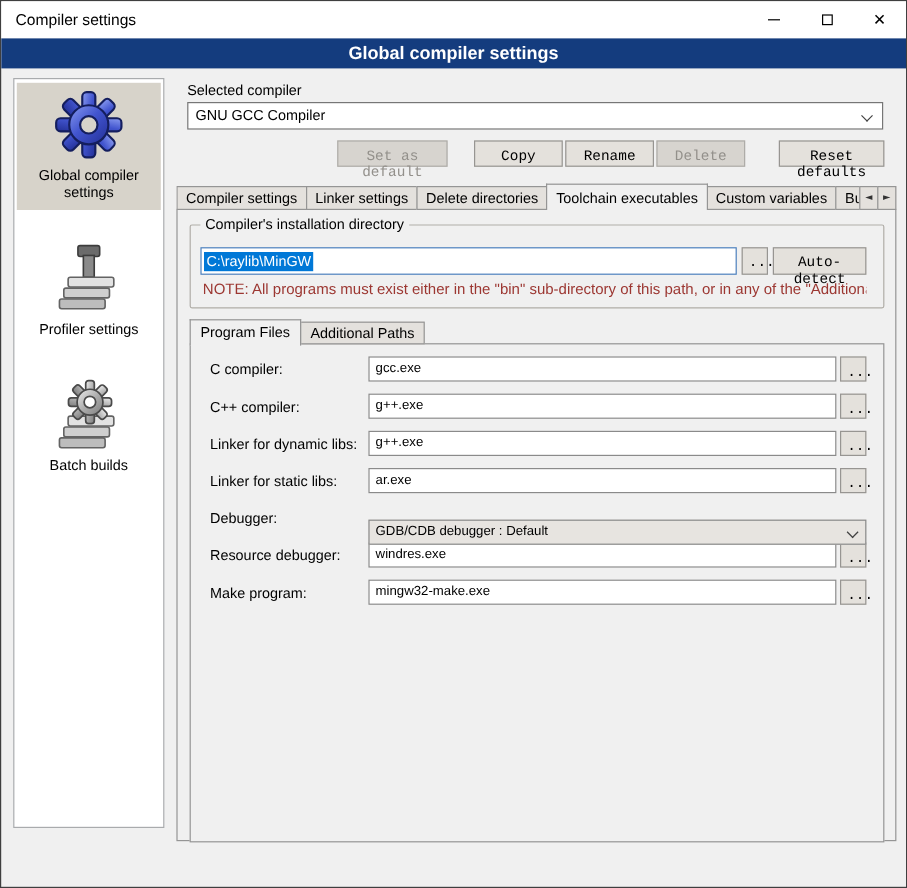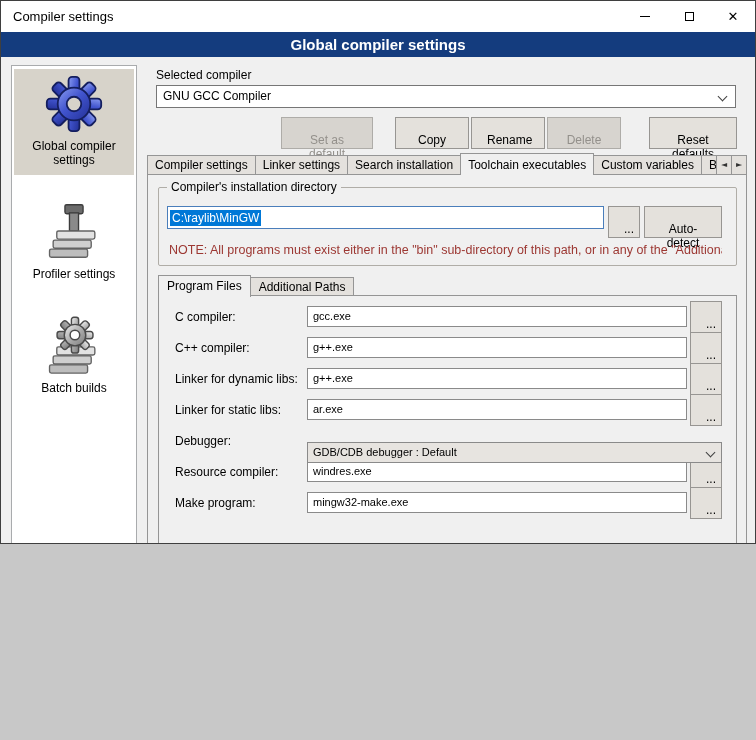--- a/index.html
+++ b/index.html
@@ -1,20 +1,20 @@
 <!DOCTYPE html>
 <html><head>
 <meta charset="utf-8">
 <style>
   * { margin:0; padding:0; box-sizing:border-box; }
   html,body { background:#c8c8c8; }
   body { font-family:"Liberation Sans","DejaVu Sans",sans-serif; }
 
   .window {
-    position:relative; width:756px; height:544px;
+    position:relative; width:756px; height:740px;
     background:#f0f0f0; border:1px solid #3f3f3f; overflow:hidden;
   }
 
   
   .titlebar {
     position:absolute; left:0; top:0; right:0; height:31px;
     background:#ffffff; display:flex; align-items:center;
   }
   .titlebar-text { font-size:13px; color:#000; padding-left:12px; flex:1; }
   .caption-controls { display:flex; height:100%; }
@@ -53,21 +53,21 @@
     overflow:hidden; white-space:nowrap;
   }
   .chev {
     position:absolute; right:9px; top:7px; width:7px; height:7px;
     border-right:1.6px solid #404040; border-bottom:1.6px solid #404040;
     transform:rotate(45deg); display:block;
   }
 
   .btn {
     background:#e4e1dc; border:1px solid #979592; font-size:12px;
-    color:#000; font-family:Liberation Sans, sans-serif; text-align:center; padding:15px;
+    color:#000; font-family:Liberation Mono, monospace; text-align:center; padding:5px;
   }
   .btn:disabled, .btn.disabled { background:#d7d4cf; color:#93908b; border-color:#aeaca8; }
 
   .btn-row { position:relative; height:22px; margin-top:9px; }
   .btn-row .btn { position:absolute; top:0; height:22px; }
   .b-setdefault { left:134px; width:92px; }
   .b-copy      { left:248px; width:74px; }
   .b-rename    { left:324px; width:74px; }
   .b-delete    { left:400px; width:74px; }
   .b-reset     { left:502px; width:88px; }
@@ -251,21 +251,21 @@
       <button class="btn b-copy">Copy</button>
       <button class="btn b-rename">Rename</button>
       <button class="btn b-delete" disabled="">Delete</button>
       <button class="btn b-reset">Reset defaults</button>
     </div>
 
     <div class="tabstrip-wrap">
       <div class="tabstrip">
         <div class="tab">Compiler settings</div>
         <div class="tab">Linker settings</div>
-        <div class="tab">Search installation</div>
+        <div class="tab">Delete directories</div>
         <div class="tab active">Toolchain executables</div>
         <div class="tab">Custom variables</div>
         <div class="tab">Builc</div>
       </div>
       <div class="tab-arrows">
         <div class="tab-arrow">◄</div>
         <div class="tab-arrow">►</div>
       </div>
     </div>
 
@@ -324,21 +324,21 @@
 
           <div class="frow">
             <span class="flabel">Debugger:</span>
             <div class="ffield combo">
               <span>GDB/CDB debugger : Default</span>
               <span class="chev"></span>
             </div>
           </div>
 
           <div class="frow">
-            <span class="flabel">Resource compiler:</span>
+            <span class="flabel">Resource debugger:</span>
             <div class="ffield">
               <span>windres.exe</span>
             </div>
             <button class="btn fbrowse">...</button>
           </div>
 
           <div class="frow">
             <span class="flabel">Make program:</span>
             <div class="ffield">
               <span>mingw32-make.exe</span>

